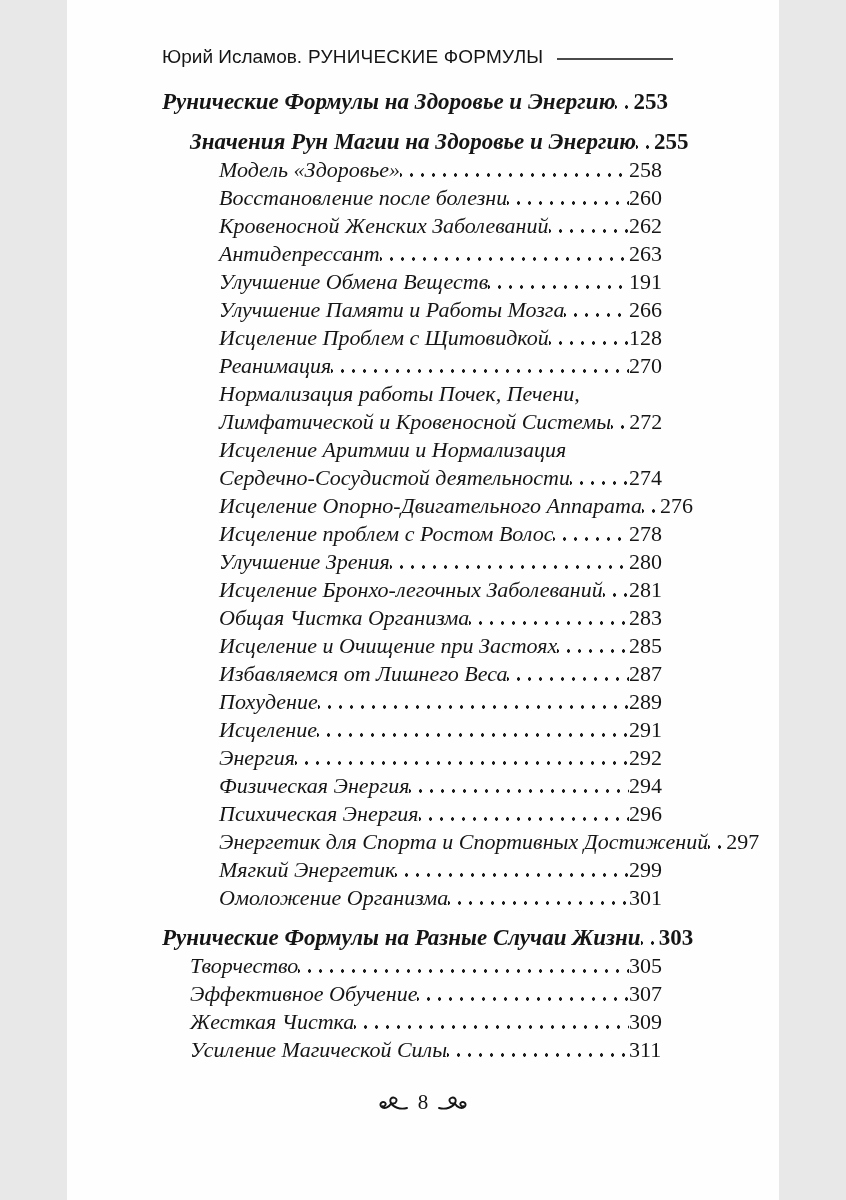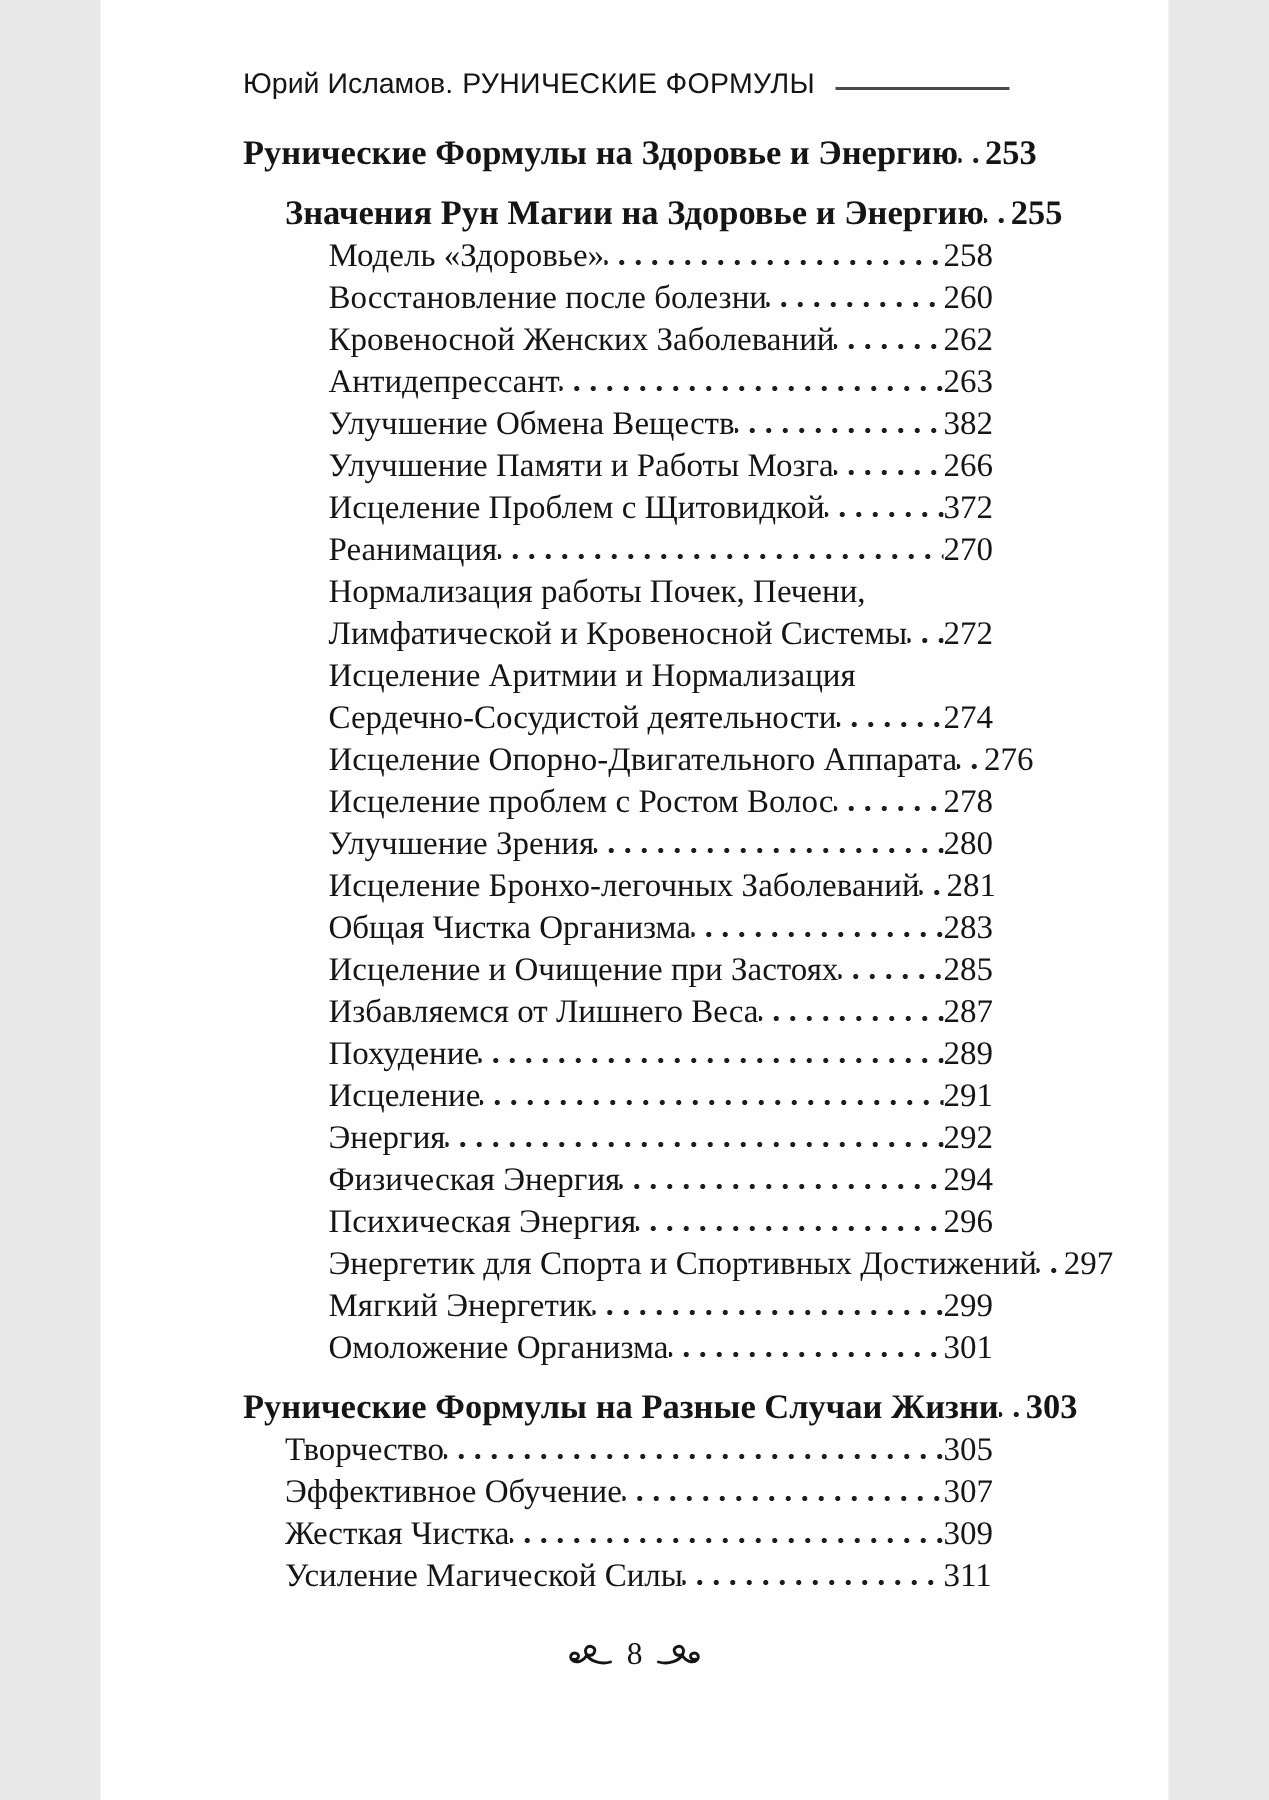--- a/index.html
+++ b/index.html
@@ -49,21 +49,21 @@
   .entry.bold { font-size: 23px; }
   .entry { font-size: 22px; }
   .toc .entry.bold:not(:first-child) { margin-top: 12px; }
   .entry-line {
     display: flex;
     align-items: baseline;
     height: 28px;
     line-height: 28px;
     white-space: nowrap;
   }
-  .entry-line .title { flex: 0 0 auto; }
+  .entry-line .title { flex: 0 0 auto; font-style: italic; }
   .entry-line .leader {
     flex: 1 1 auto;
     min-width: 18px;
     align-self: stretch;
     background-image: radial-gradient(circle, #1c1c1c 1.5px, rgba(0,0,0,0) 1.9px);
     background-size: 11px 6px;
     background-repeat: repeat-x;
     background-position: left 6px bottom 6px;
   }
   .entry-line .pagenum {
@@ -133,35 +133,35 @@
         <div class="entry-line">
           <span class="title">Антидепрессант</span>
           <span class="leader"></span>
           <span class="pagenum">263</span>
         </div>
       </div>
       <div class="entry level3">
         <div class="entry-line">
           <span class="title">Улучшение Обмена Веществ</span>
           <span class="leader"></span>
-          <span class="pagenum">382</span>
+          <span class="pagenum">191</span>
         </div>
       </div>
       <div class="entry level3">
         <div class="entry-line">
           <span class="title">Улучшение Памяти и Работы Мозга</span>
           <span class="leader"></span>
           <span class="pagenum">266</span>
         </div>
       </div>
       <div class="entry level3">
         <div class="entry-line">
           <span class="title">Исцеление Проблем с Щитовидкой</span>
           <span class="leader"></span>
-          <span class="pagenum">372</span>
+          <span class="pagenum">128</span>
         </div>
       </div>
       <div class="entry level3">
         <div class="entry-line">
           <span class="title">Реанимация</span>
           <span class="leader"></span>
           <span class="pagenum">270</span>
         </div>
       </div>
       <div class="entry level3">

